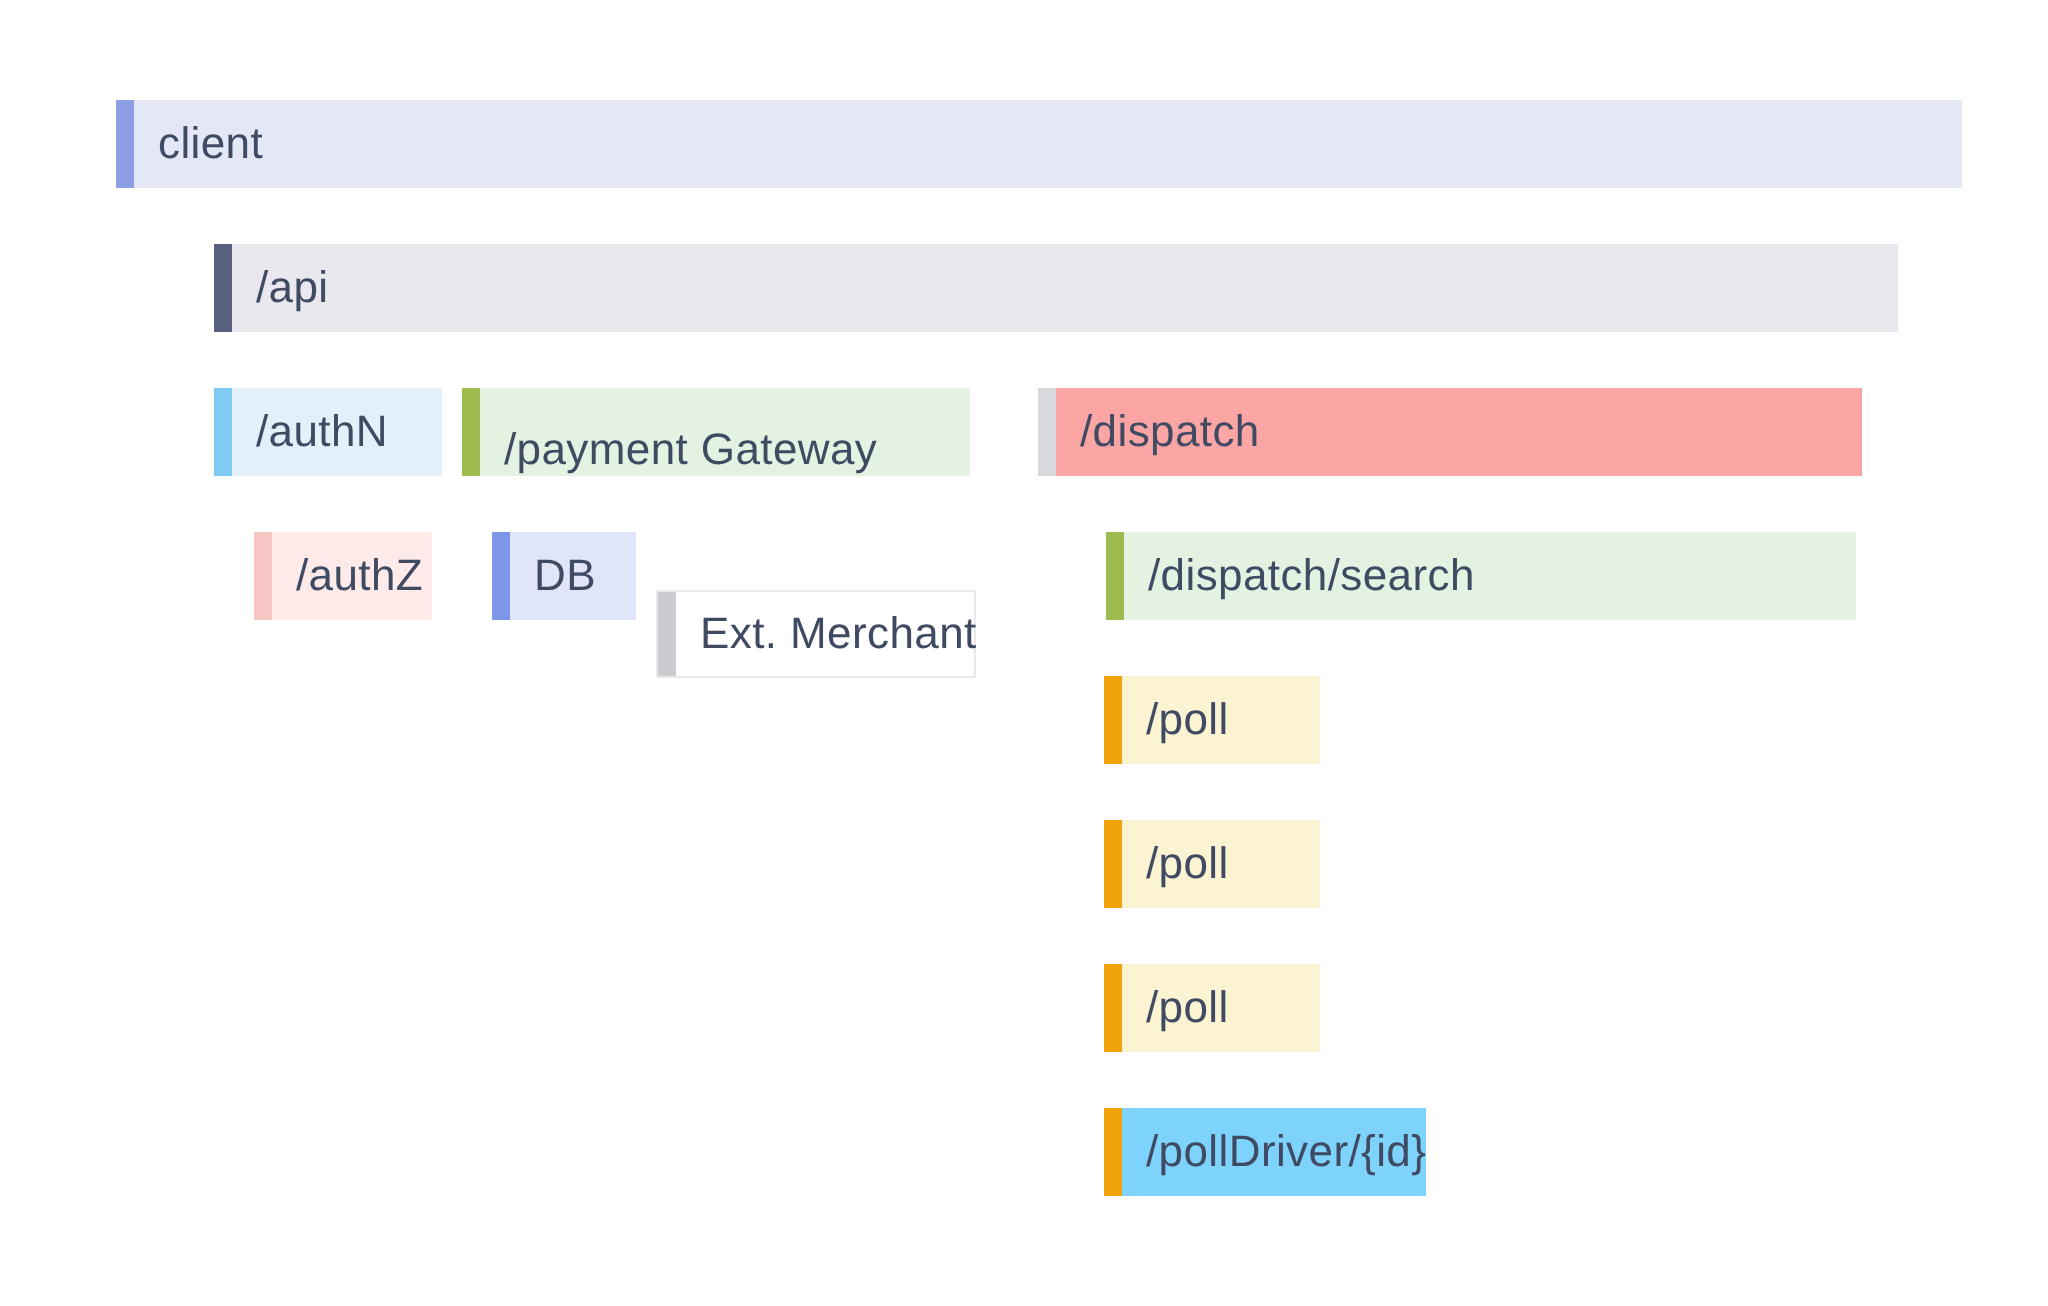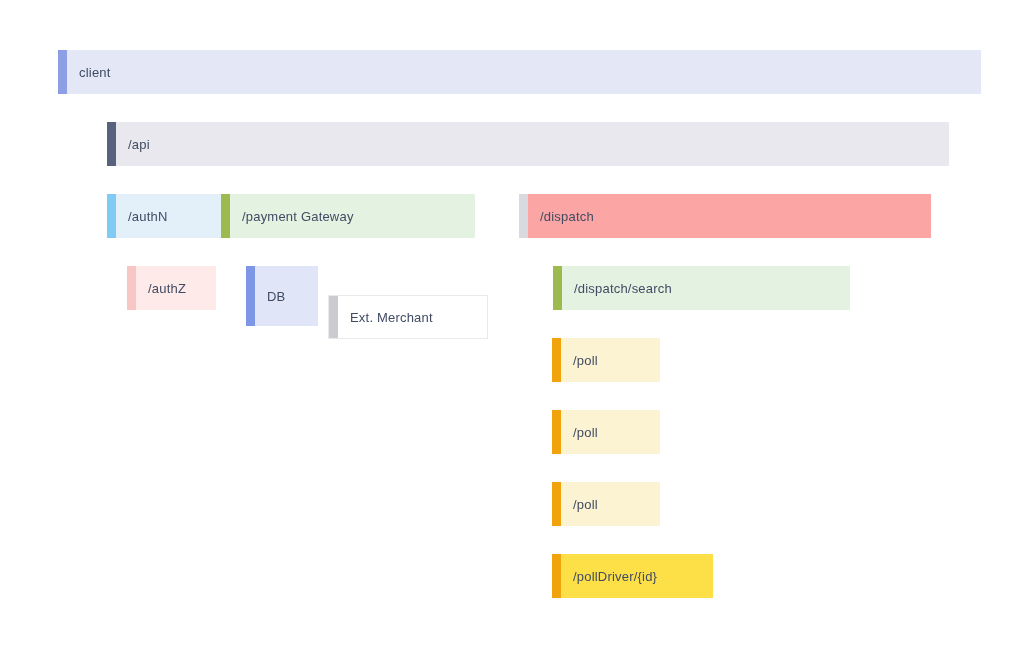--- a/index.html
+++ b/index.html
@@ -24,21 +24,21 @@
   }
   .accent {
     position: absolute;
     left: 0;
     top: 0;
     bottom: 0;
     width: 9px;
   }
   .span-label {
     margin-left: 21px;
-    font-size: 13px;
+    font-size: 22px;
     color: #404B63;
     white-space: nowrap;
     letter-spacing: 0.2px;
   }
 </style>
 </head>
 <body>
 
 <div id="canvas">
 
@@ -50,63 +50,63 @@
   <div class="span-bar" style="left: 107px; top: 194px; width: 114px; height: 44px; background: rgb(227, 240, 250);">
     <span class="accent" style="background: rgb(128, 203, 243);"></span>
     <span class="span-label">/authN</span>
   </div>
 
   <div class="span-bar" style="left: 107px; top: 122px; width: 842px; height: 44px; background: rgb(232, 232, 238);">
     <span class="accent" style="background: rgb(88, 98, 127);"></span>
     <span class="span-label">/api</span>
   </div>
 
-  <div class="span-bar" style="left: 221px; top: 194px; width: 254px; height: 44px; background: rgb(228, 242, 226);">
+  <div class="span-bar" style="left: 231px; top: 194px; width: 254px; height: 44px; background: rgb(228, 242, 226); align-items: flex-end;">
     <span class="accent" style="background: rgb(156, 186, 77);"></span>
     <span class="span-label">/payment Gateway</span>
   </div>
 
   <div class="span-bar" style="left: 519px; top: 194px; width: 412px; height: 44px; background: #fca5a5;">
     <span class="accent" style="background: rgb(217, 217, 224);"></span>
     <span class="span-label">/dispatch</span>
   </div>
 
   <div class="span-bar" style="left: 127px; top: 266px; width: 89px; height: 44px; background: rgb(253, 234, 233); text-align: center;">
     <span class="accent" style="background: rgb(247, 198, 197);"></span>
     <span class="span-label">/authZ</span>
   </div>
 
-  <div class="span-bar" style="left: 246px; top: 266px; width: 72px; height: 60px; background: rgb(224, 230, 247);">
+  <div class="span-bar" style="left: 246px; top: 266px; width: 72px; height: 44px; background: rgb(224, 230, 247);">
     <span class="accent" style="background: rgb(126, 150, 230);"></span>
     <span class="span-label">DB</span>
   </div>
 
   <div class="span-bar" style="left: 328px; top: 266px; width: 160px; height: 44px; background: rgb(255, 255, 255); border: 1px solid rgb(233, 233, 236); margin-top: 29px;">
     <span class="accent" style="background: rgb(203, 203, 209);"></span>
     <span class="span-label">Ext. Merchant</span>
   </div>
 
-  <div class="span-bar" style="left: 553px; top: 266px; width: 297px; height: 44px; background: rgb(228, 242, 226);">
+  <div class="span-bar" style="left: 553px; top: 266px; width: 375px; height: 44px; background: rgb(228, 242, 226);">
     <span class="accent" style="background: rgb(156, 186, 77);"></span>
     <span class="span-label">/dispatch/search</span>
   </div>
 
   <div class="span-bar" style="left: 552px; top: 338px; width: 108px; height: 44px; background: rgb(252, 243, 211);">
     <span class="accent" style="background: rgb(240, 163, 10);"></span>
     <span class="span-label">/poll</span>
   </div>
 
   <div class="span-bar" style="left: 552px; top: 410px; width: 108px; height: 44px; background: rgb(252, 243, 211);">
     <span class="accent" style="background: rgb(240, 163, 10);"></span>
     <span class="span-label">/poll</span>
   </div>
 
   <div class="span-bar" style="left: 552px; top: 482px; width: 108px; height: 44px; background: rgb(252, 243, 211);">
     <span class="accent" style="background: rgb(240, 163, 10);"></span>
     <span class="span-label">/poll</span>
   </div>
 
-  <div class="span-bar" style="left: 552px; top: 554px; width: 161px; height: 44px; background: #fde047;">
+  <div class="span-bar" style="left: 552px; top: 554px; width: 161px; height: 44px; background: #7dd3fc;">
     <span class="accent" style="background: rgb(240, 163, 10);"></span>
     <span class="span-label">/pollDriver/{id}</span>
   </div>
 
 </div>
 
 </body></html>

